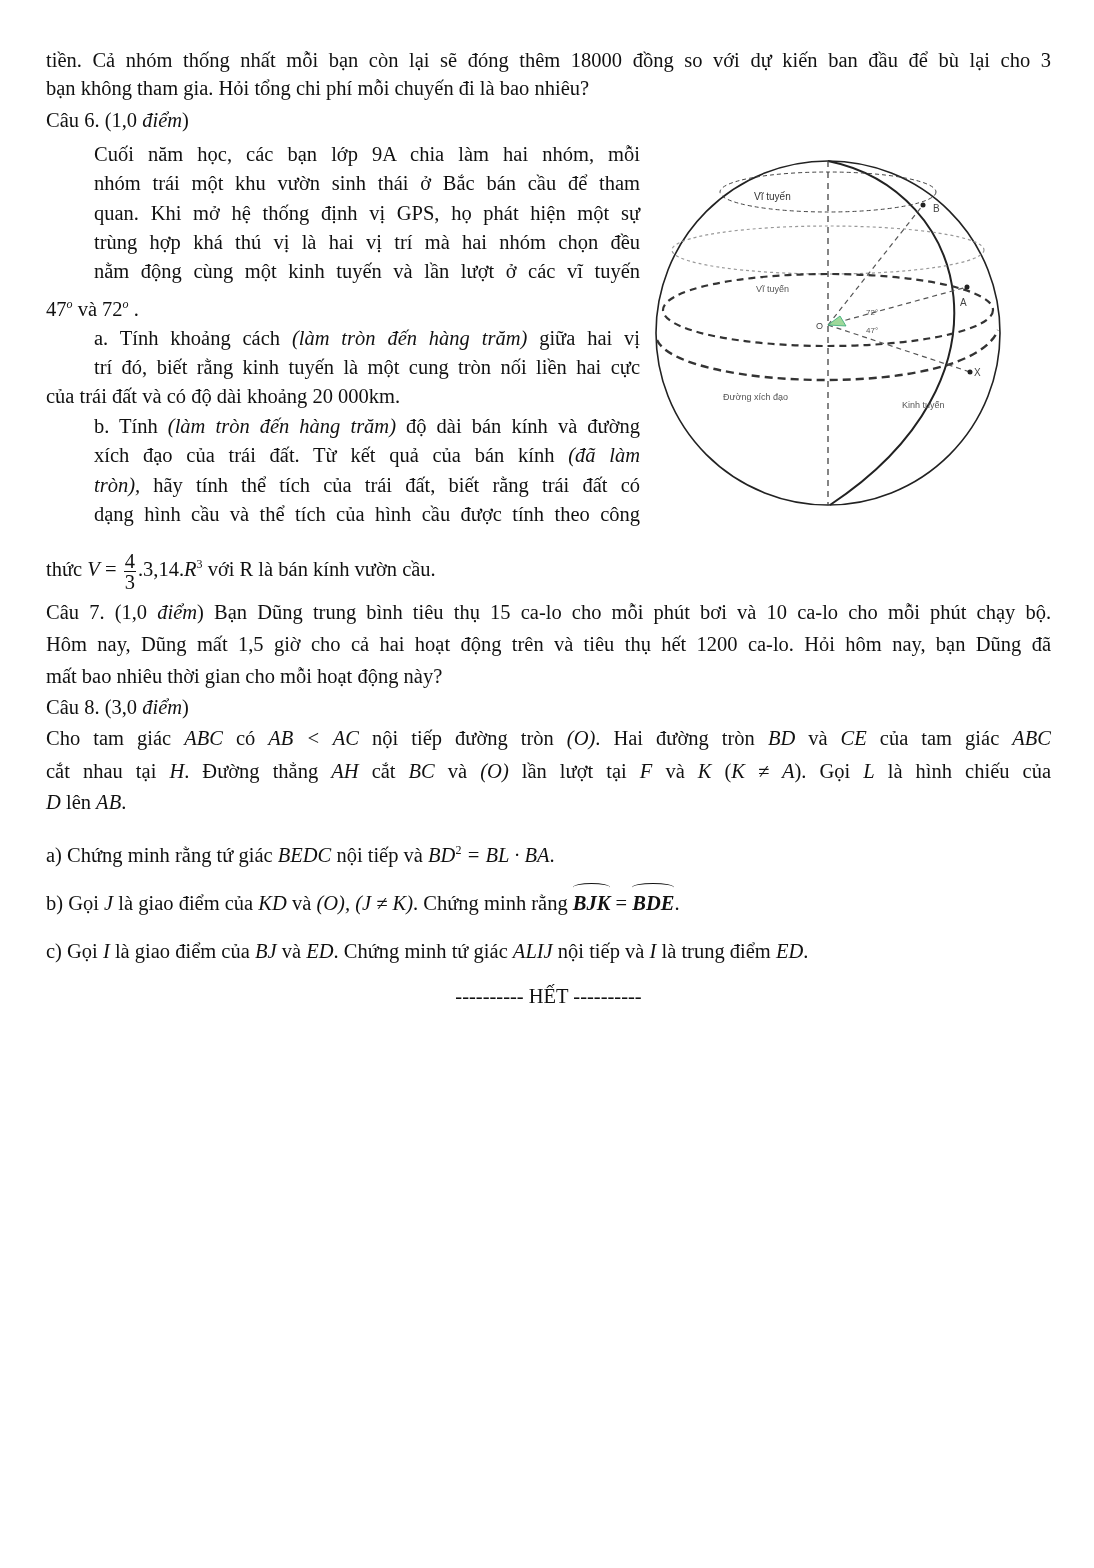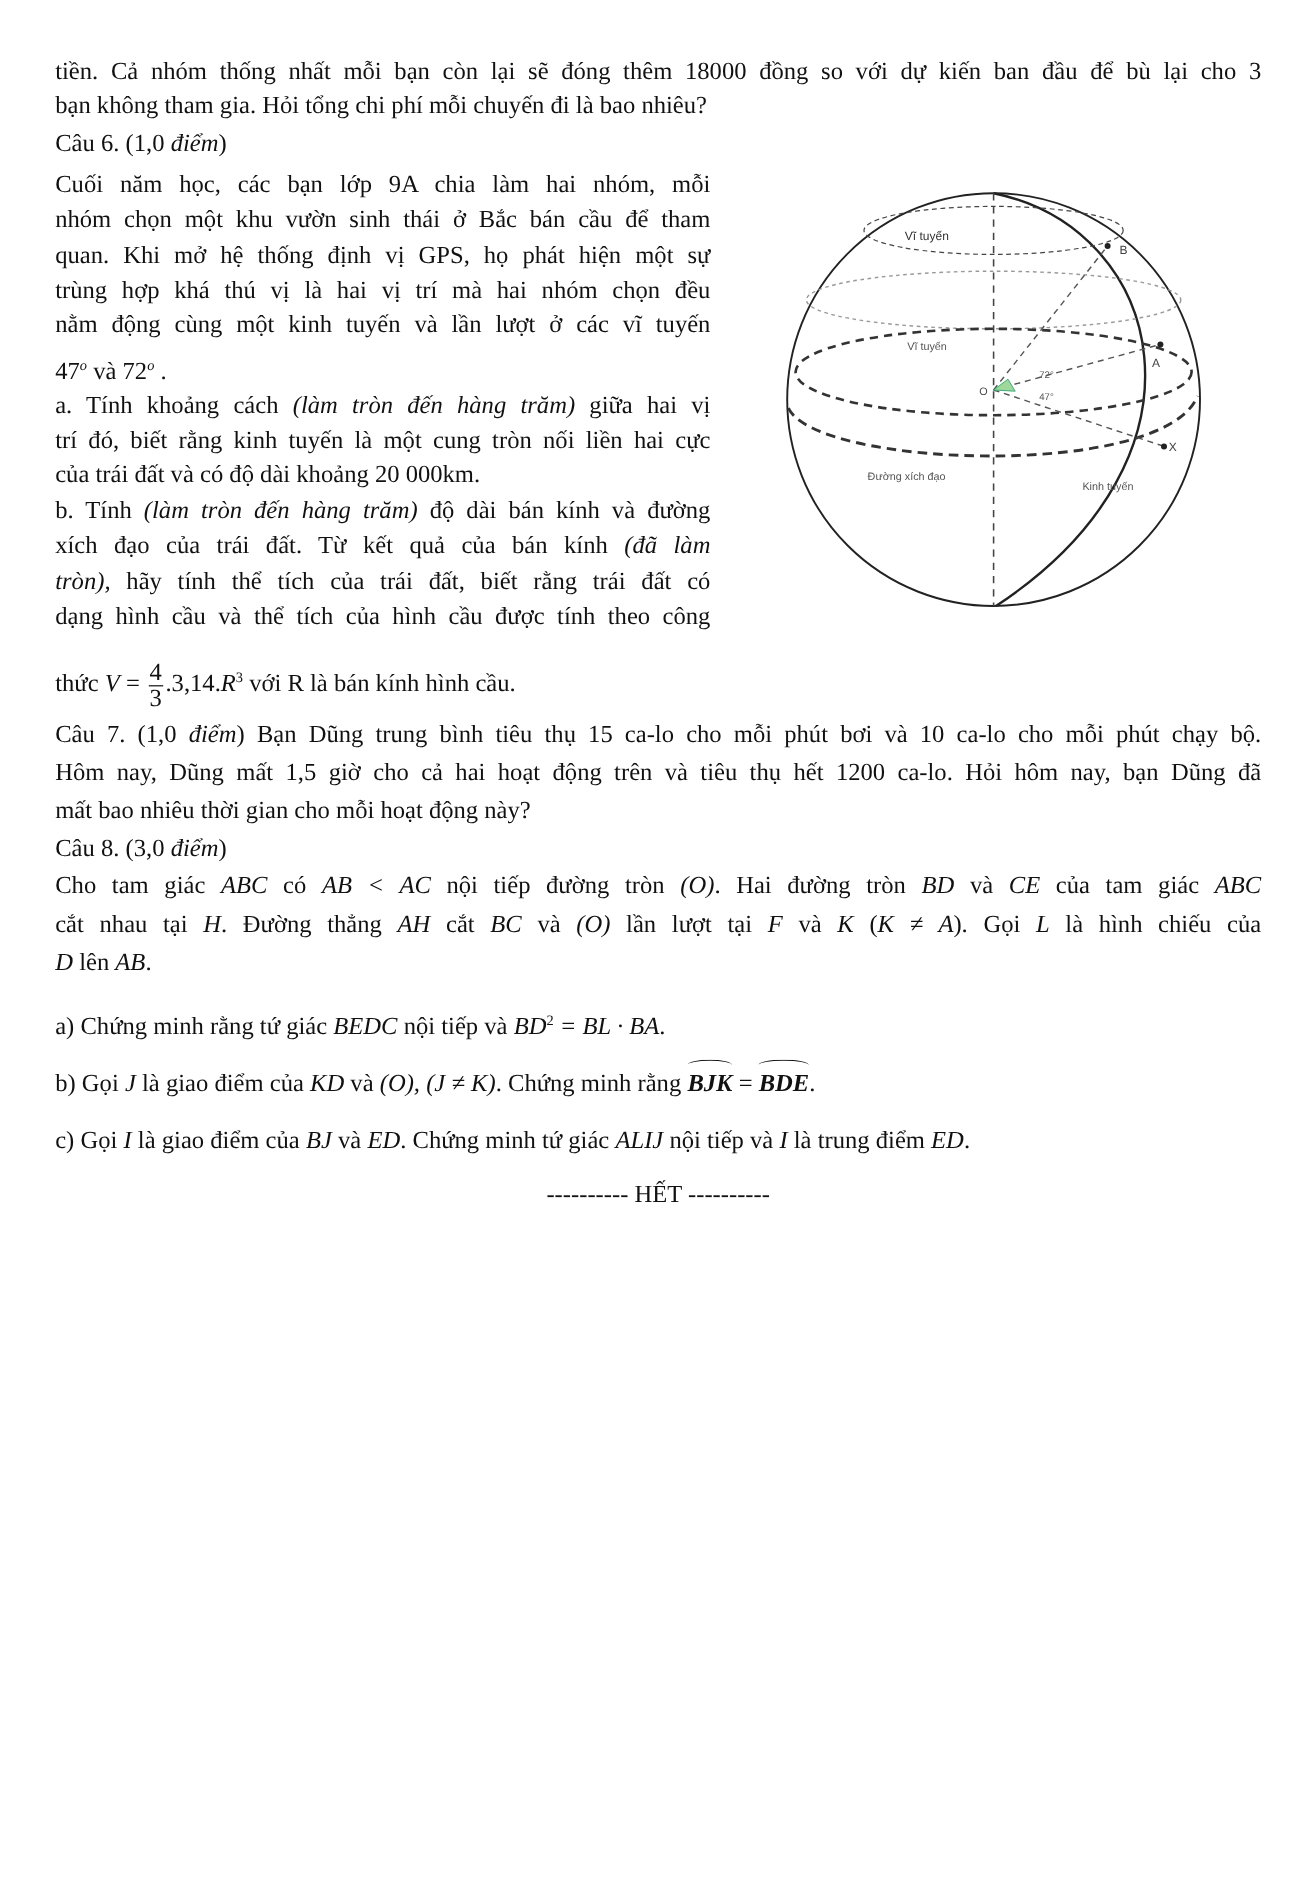--- a/index.html
+++ b/index.html
@@ -2,21 +2,21 @@
 <html><head>
 <meta charset="utf-8">
 <style>
   html, body { margin: 0; padding: 0; background: #ffffff; }
   body {
     width: 1094px; height: 1568px; position: relative; overflow: hidden;
     font-family: "Liberation Serif", serif; color: #111; font-size: 20.5px;
   }
   .page { position: absolute; left: 46px; top: 0; width: 1005px; }
   .line { position: absolute; left: 0; white-space: nowrap; line-height: 28px; }
-  .just { text-align: justify; text-align-last: justify; width: 546px; }
+  .just { text-align: justify; text-align-last: justify; width: 546px; margin-left: 48px; }
   .full { width: 1005px; text-align: justify; text-align-last: justify; }
   b { font-weight: normal; }
   i { }
   .m { font-style: italic; font-family: "Liberation Serif", serif; }
   .up { font-style: normal; margin-top: 12px; }
   sup { font-size: 12px; vertical-align: 8px; }
   .frac { display: inline-block; vertical-align: middle; text-align: center; margin: 0 2px; line-height: 20px; }
   .frac span { display: block; }
   .frac .num { border-bottom: 1px solid #111; padding: 0 1px; }
   .arc { position: relative; display: inline-block; font-style: italic; font-weight: bold; }
@@ -33,21 +33,21 @@
 <div class="page">
 
   <div class="line full" style="top:46px">tiền. Cả nhóm thống nhất mỗi bạn còn lại sẽ đóng thêm 18000  đồng so với dự kiến ban đầu để bù lại cho 3</div>
   <div class="line" style="top:74px">bạn không tham gia. Hỏi tổng chi phí mỗi chuyến đi là bao nhiêu?</div>
 
   <div class="line" style="top:106px">
     <b>Câu 6.</b><span> (1,0 </span><i>điểm</i><span>)</span>
   </div>
 
   <div class="line just" style="top:140px">Cuối năm học, các bạn lớp 9A chia làm hai nhóm, mỗi</div>
-  <div class="line just" style="top:169px">nhóm chọn một khu vườn sinh thái ở Bắc bán cầu để tham</div>
+  <div class="line just" style="top:169px">nhóm trái một khu vườn sinh thái ở Bắc bán cầu để tham</div>
   <div class="line just" style="top:199px">quan. Khi mở hệ thống định vị GPS, họ phát hiện một sự</div>
   <div class="line just" style="top:228px">trùng hợp khá thú vị là hai vị trí mà hai nhóm chọn đều</div>
   <div class="line just" style="top:257px">nằm động cùng một kinh tuyến và lần lượt ở các vĩ tuyến</div>
   <div class="line" style="top:290px">
     <span class="up">47</span><sup class="m">o</sup><span> và </span><span>72</span><sup class="m">o</sup><span> .</span>
   </div>
 
   <div class="line just" style="top:324px">
     <span>a. Tính khoảng cách </span><i>(làm tròn đến hàng trăm)</i><span> giữa hai vị</span>
   </div>
@@ -58,21 +58,21 @@
     <span>b. Tính </span><i>(làm tròn đến hàng trăm)</i><span> độ dài bán kính và đường</span>
   </div>
   <div class="line just" style="top:441px">
     <span>xích đạo của trái đất. Từ kết quả của bán kính </span><i>(đã làm</i>
   </div>
   <div class="line just" style="top:471px">
     <i>tròn),</i><span> hãy tính thể tích của trái đất, biết rằng trái đất có</span>
   </div>
   <div class="line just" style="top:500px">dạng hình cầu và thể tích của hình cầu được tính theo công</div>
   <div class="line" style="top:546px; line-height:36px">
-    <span>thức </span><span class="m">V</span><span> = </span><span class="frac"><span class="num">4</span><span>3</span></span><span>.3,14.</span><span class="m">R</span><sup>3</sup><span>  với R là bán kính hình cầu.</span>
+    <span>thức </span><span class="m">V</span><span> = </span><span class="frac"><span class="num">4</span><span>3</span></span><span>.3,14.</span><span class="m">R</span><sup>3</sup><span>  với R là bán kính vườn cầu.</span>
   </div>
 
   <div class="line full" style="top:598px">
     <b>Câu 7.</b><span> (1,0 </span><i>điểm</i><span>)</span><span> Bạn Dũng trung bình tiêu thụ 15  ca-lo cho mỗi phút bơi và 10  ca-lo cho mỗi phút chạy bộ.</span>
   </div>
   <div class="line full" style="top:630px">Hôm nay, Dũng mất 1,5  giờ cho cả hai hoạt động trên và tiêu thụ hết 1200  ca-lo. Hỏi hôm nay, bạn Dũng đã</div>
   <div class="line" style="top:662px">mất bao nhiêu thời gian cho mỗi hoạt động này?</div>
 
   <div class="line" style="top:693px">
     <b>Câu 8.</b><span> (3,0 </span><i>điểm</i><span>)</span>

